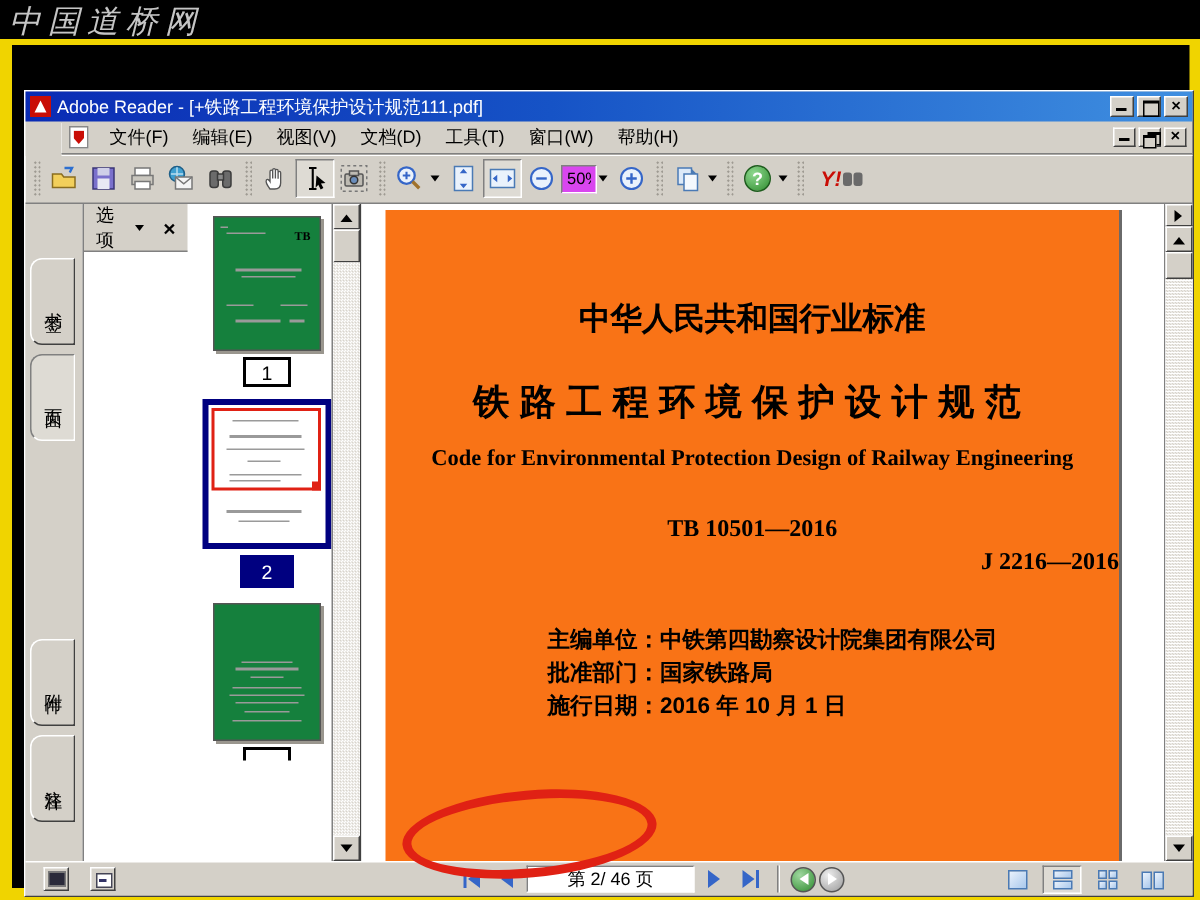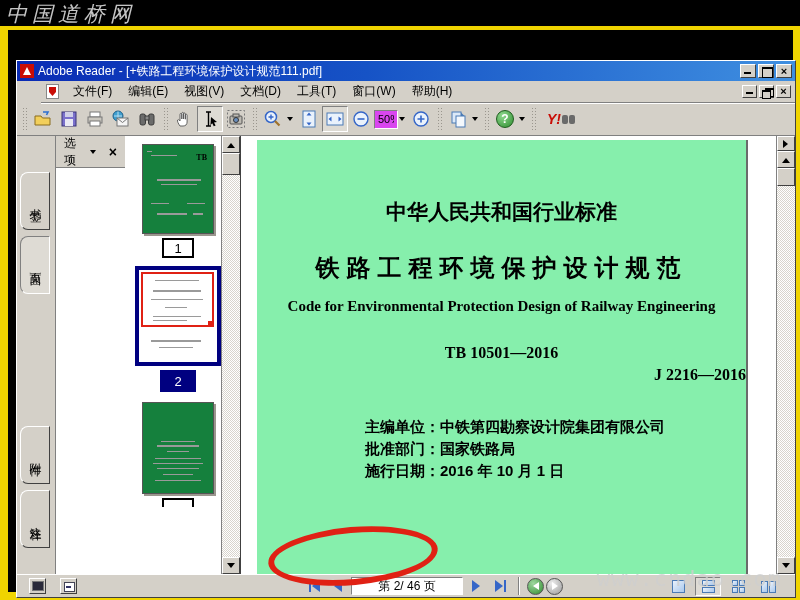--- a/index.html
+++ b/index.html
@@ -130,21 +130,21 @@
       background-image:conic-gradient(#d8d4cc 90deg,#fff 90deg 180deg,#d8d4cc 180deg 270deg,#fff 270deg);
       background-size:2px 2px; }
   .a-up { width:0; height:0; border:4px solid transparent; border-bottom:5px solid #000; margin-top:-3px; }
   .a-dn { width:0; height:0; border:4px solid transparent; border-top:5px solid #000; margin-bottom:-3px; }
   .a-rt { width:0; height:0; border:4px solid transparent; border-left:5px solid #000; margin-right:-3px; }
   .hscroll { height:14px; background:#d4d0c8; border-top:1px solid #808080; }
 
   
   .docpane { flex:1; background:#fff; display:flex; min-width:0; }
   .pagearea { flex:1; position:relative; background:#fff; }
-  .sheet { position:absolute; left:16px; top:4px; right:28px; bottom:0; background:#86efac;
+  .sheet { position:absolute; left:16px; top:4px; right:28px; bottom:0; background:#f97316;
       border-right:2px solid #6a6a6a; }
   .doc-h1 { position:absolute; left:0; right:0; top:58px; text-align:center;
       font-size:21px; font-weight:bold; }
   .doc-title { position:absolute; left:0; right:0; top:112px; text-align:center;
       font-size:24px; font-weight:bold; letter-spacing:7px; }
   .doc-en { position:absolute; left:0; right:0; top:158px; text-align:center;
       font-family:"Liberation Serif",serif; font-weight:bold; font-size:15px; }
   .doc-code1 { position:absolute; left:0; right:0; top:204px; text-align:center;
       font-family:"Liberation Serif",serif; font-weight:bold; font-size:16px; }
   .doc-code2 { position:absolute; left:0; right:0; top:226px; text-align:right;
@@ -524,15 +524,14 @@
                 <span class="sq"></span>
               </span>
           </span>
         </span>
       </div>
 
     </div>
   </div>
 
   <div class="red-ellipse"></div>
-  <div class="brand-bottom">www.cndao.com</div>
 
 </div>
 
 </body></html>

